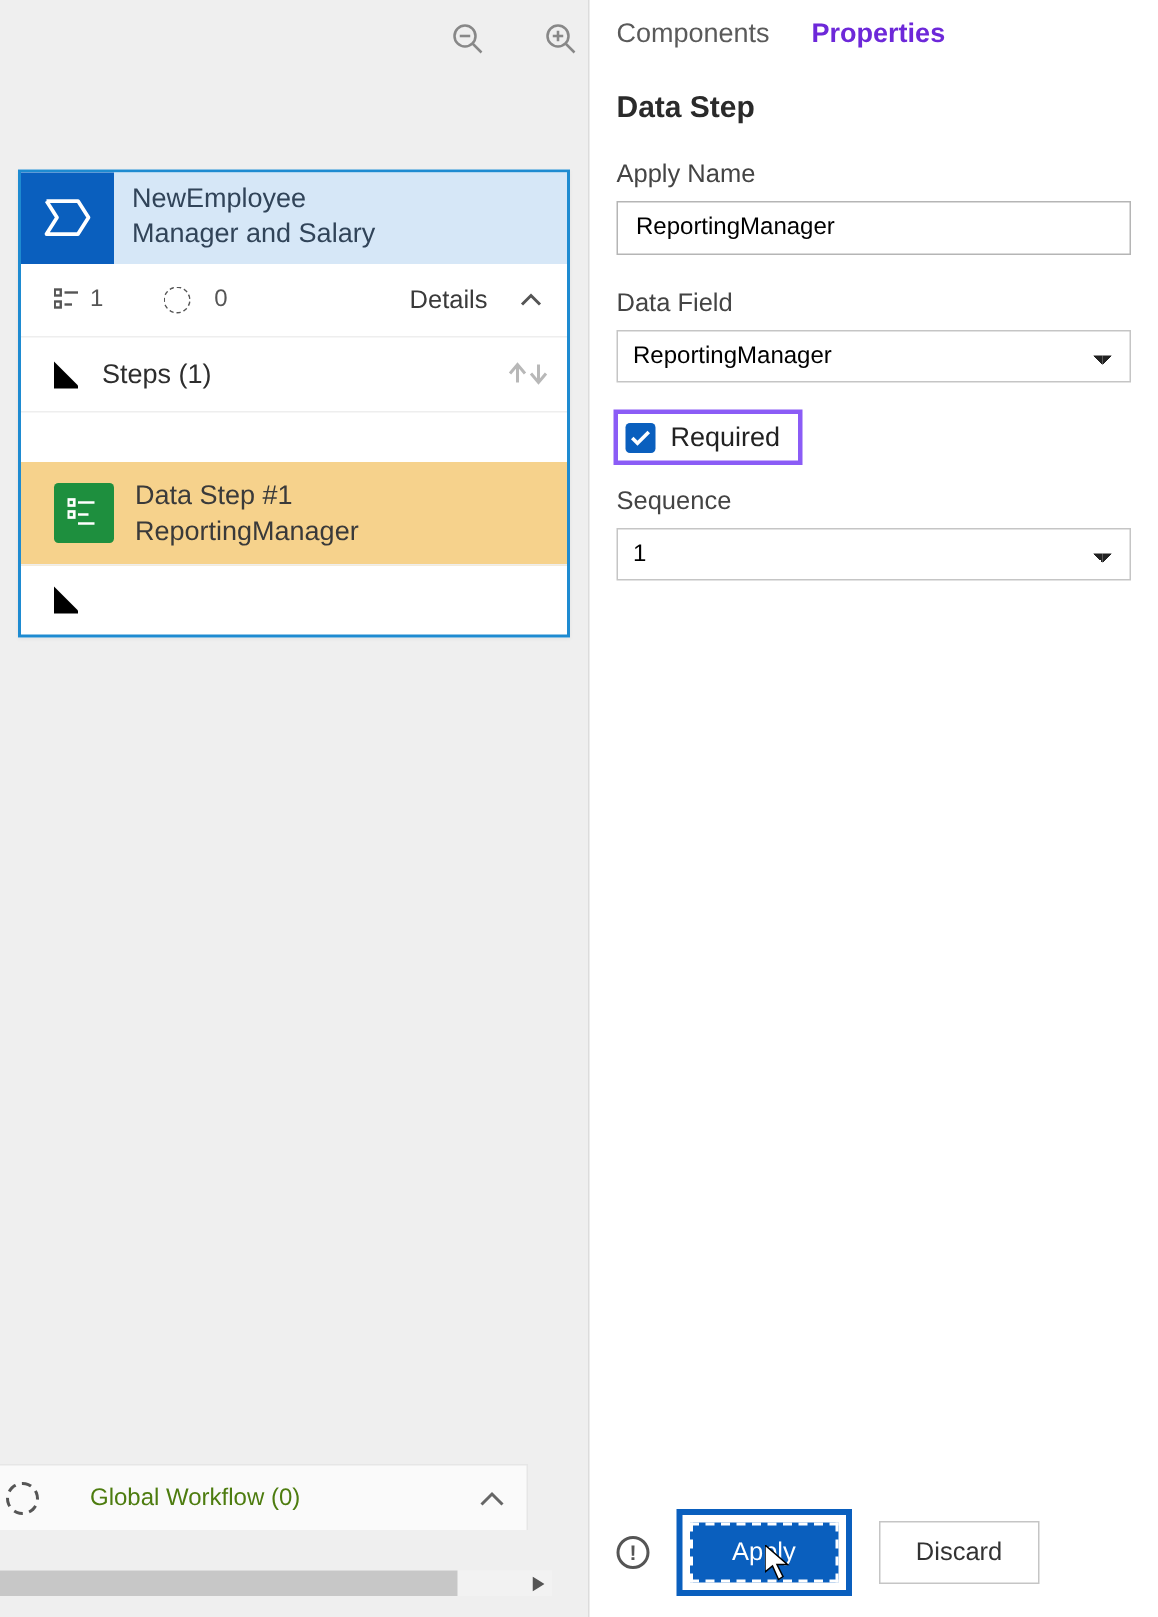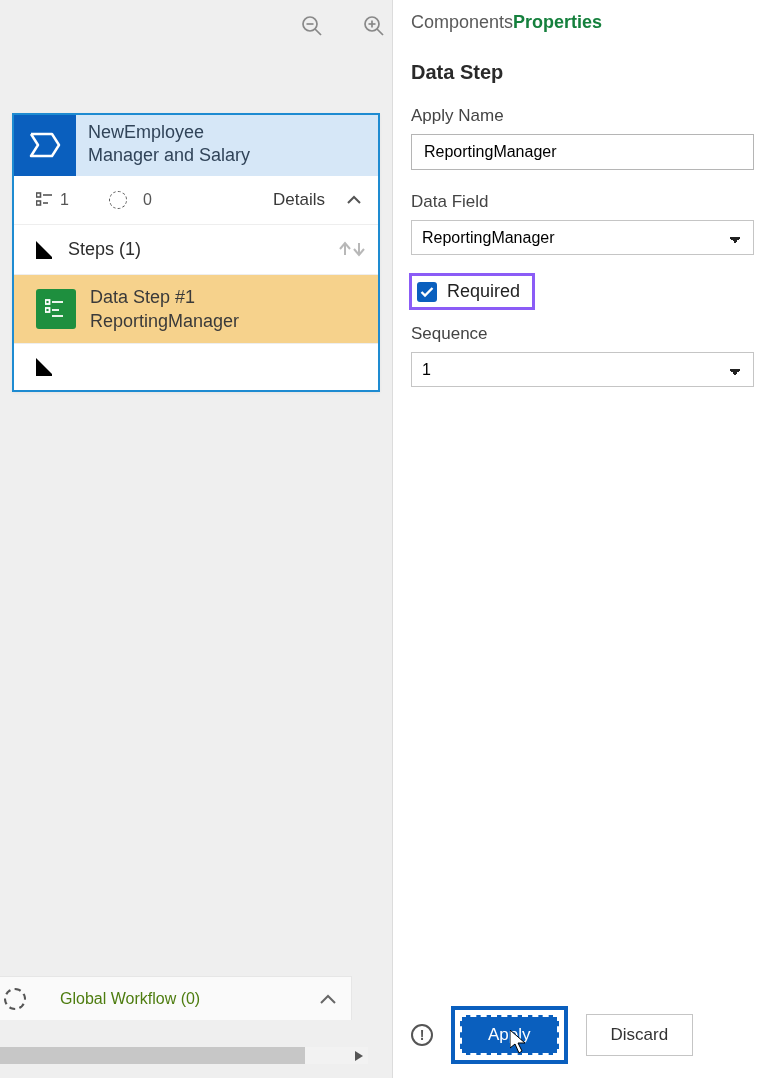--- a/index.html
+++ b/index.html
@@ -99,20 +99,21 @@
       transform: translateY(1px);
     }
     .section-row .sort-icons { margin-left:auto; color:#9a9a9a; display:flex; gap:-2px; }
 
     .data-step-row {
       display: flex;
       align-items: center;
       padding: 10px 14px 10px 22px;
       background: #f6d28c;
       border-bottom: 1px solid #eee;
+      margin-top: 33px;
     }
     .ds-icon {
       width: 40px; height: 40px; border-radius: 3px;
       background: #1e8f3e;
       display:flex; align-items:center; justify-content:center;
       margin-right: 14px;
     }
     .ds-text { line-height:1.35; font-size:18px; color:#3a3a3a; }
 
     .triggered-row {
@@ -167,23 +168,23 @@
       position: absolute;
       left: 392px;
       top: 0;
       right: 0;
       bottom: 0;
       background: #fff;
       border-left: 1px solid #dcdcdc;
       padding: 8px 18px 14px 18px;
       display:flex; flex-direction:column;
     }
-    .tabs { display:flex; font-size:18px; padding: 4px 0 16px; color:#5a5a5a; }
+    .tabs { display:flex; gap:28px; font-size:18px; padding: 4px 0 16px; color:#5a5a5a; }
     .tabs .tab { cursor:pointer; }
-    .tabs .tab.active { font-weight:600; color:#15803d; }
+    .tabs .tab.active { font-weight:600; color:#6d28d9; }
 
     .panel-title { font-size:20px; font-weight:600; margin: 12px 0 22px; color:#2a2a2a; }
 
     .field-label { font-size:17px; color:#444; margin-bottom:8px; }
 
     .text-input {
       width: 100%;
       border: 1px solid #b5b5b5;
       padding: 8px 12px;
       font-size: 16px;

